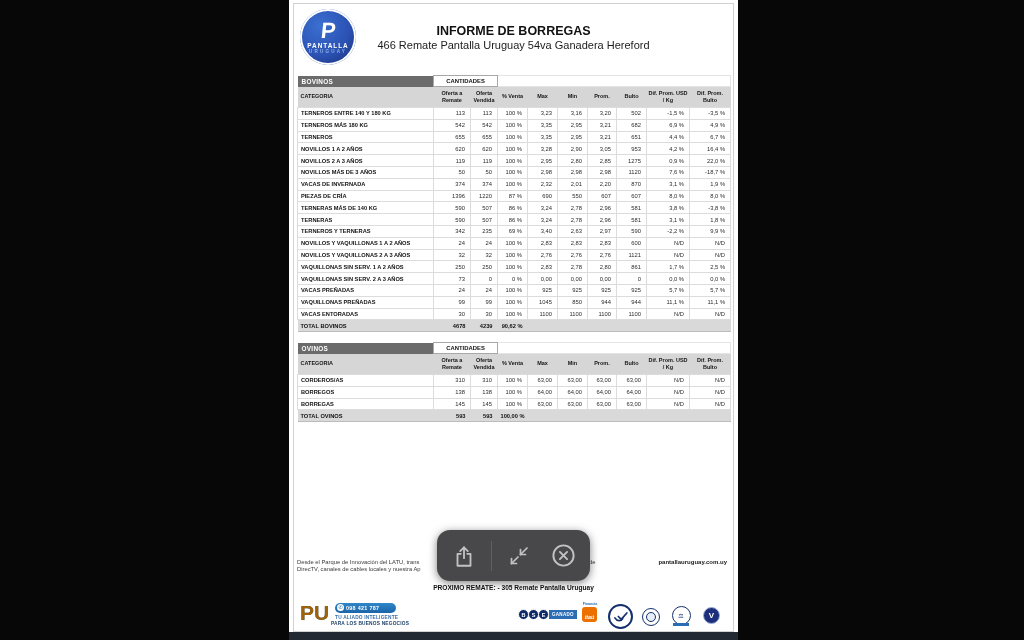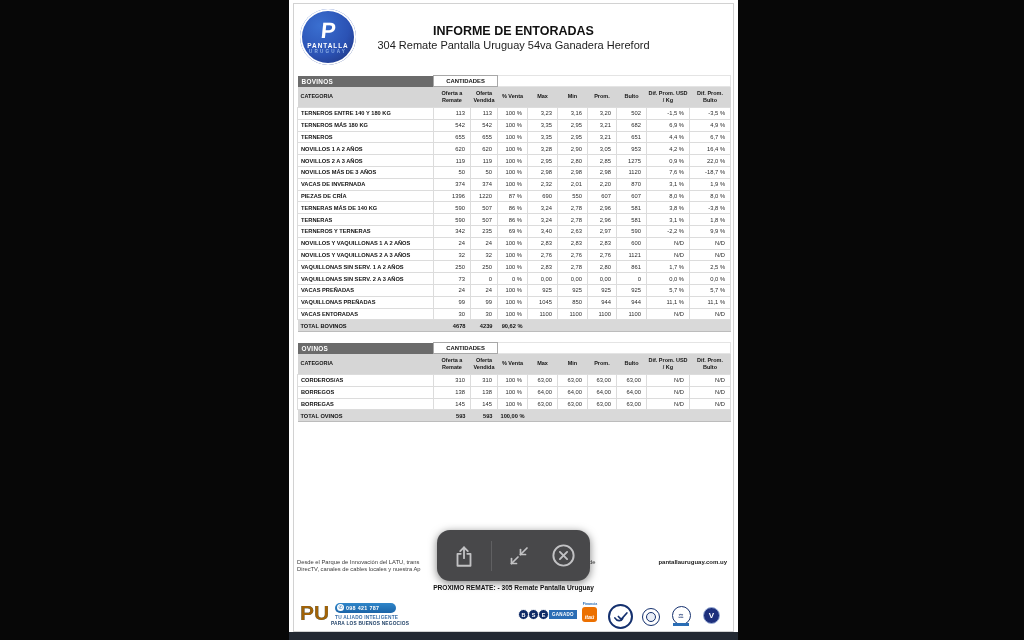--- a/index.html
+++ b/index.html
@@ -85,22 +85,22 @@
 
 <div class="screen">
   <div class="page">
     <div class="frame"></div>
 
     <div class="pu-circle">
       <span class="pu-glyph">P</span>
       <span class="pu-line1">PANTALLA</span>
       <span class="pu-line2">URUGUAY</span>
     </div>
-    <div class="doc-title">INFORME DE ENTORADAS</div>
-    <div class="doc-subtitle">304 Remate Pantalla Uruguay 54va Ganadera Hereford</div>
+    <div class="doc-title">INFORME DE BORREGAS</div>
+    <div class="doc-subtitle">466 Remate Pantalla Uruguay 54va Ganadera Hereford</div>
 
     <table class="rpt" id="bovinos-table">
       <colgroup>
           <col class="c0">
           <col class="c1">
           <col class="c2">
           <col class="c3">
           <col class="c4">
           <col class="c5">
           <col class="c6">

